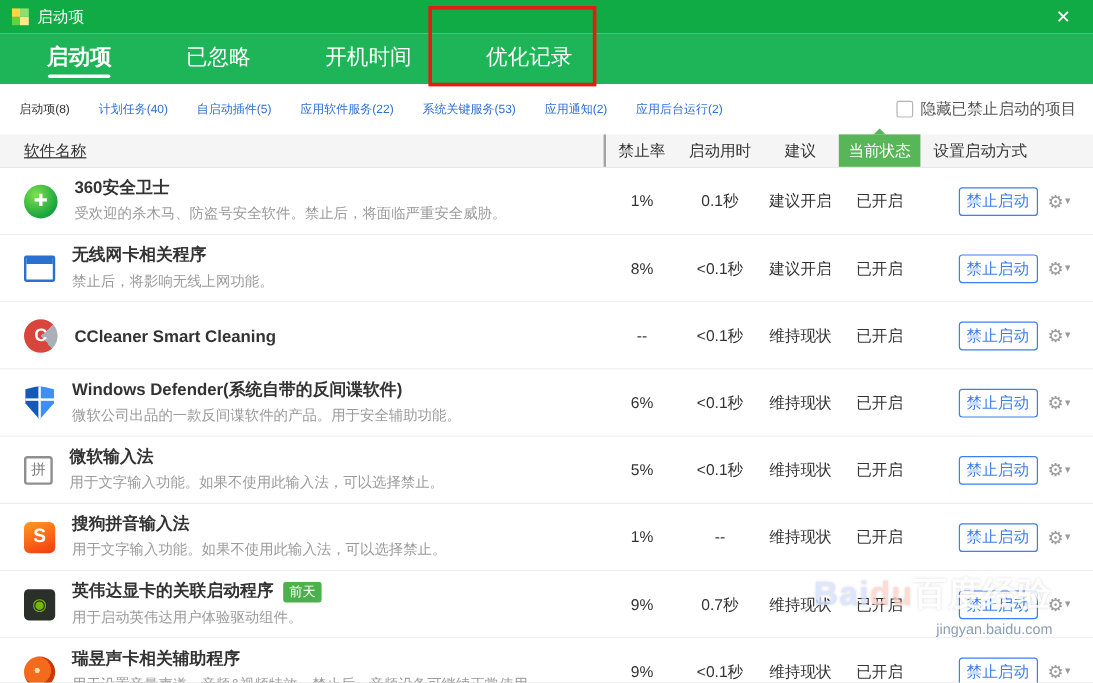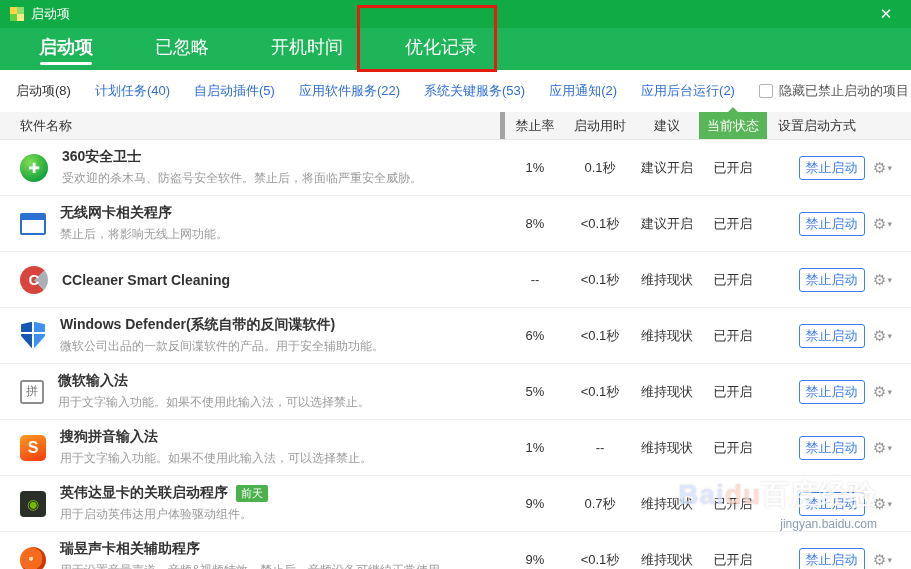--- a/index.html
+++ b/index.html
@@ -18,29 +18,29 @@
   
   .tabbar { height:42px; background:#1db557; display:flex; align-items:flex-end; padding-left:36px; }
   .tab { position:relative; color:#fff; font-size:18px; margin-right:56px; padding:7px 3px 11px; cursor:pointer; white-space:nowrap; }
   .tab.active { font-weight:bold; }
   .tab.active::after { content:""; position:absolute; left:4px; right:4px; bottom:5px; height:3px; background:#fff; border-radius:2px; }
 
   .red-box { position:absolute; left:357px; top:5px; width:140px; height:67px; border:3px solid #e51c12; z-index:60; pointer-events:none; }
 
   
   .filterbar { height:42px; background:#fff; display:flex; align-items:center; padding:0 14px 0 16px; }
-  .filter { font-size:13px; color:#2f6fd6; margin-right:24px; cursor:pointer; white-space:nowrap; }
+  .filter { font-size:10px; color:#2f6fd6; margin-right:24px; cursor:pointer; white-space:nowrap; }
   .filter.active { color:#333; }
   .hide-toggle { margin-left:auto; display:flex; align-items:center; font-size:13px; color:#555; cursor:pointer; white-space:nowrap; }
   .checkbox { width:14px; height:14px; border:1px solid #b5b5b5; border-radius:2px; background:#fff; margin-right:6px; flex:none; }
 
   
   .thead { height:28px; background:#f5f5f5; display:flex; align-items:stretch; font-size:13px; color:#333; border-bottom:1px solid #e8e8e8; }
   .th { display:flex; align-items:center; justify-content:center; }
-  .th-name { width:505px; padding-left:20px; justify-content:flex-start; border-right:5px solid #a3a3a3; }
+  .th-name { width:505px; padding-left:20px; justify-content:flex-start; border-right:2px solid #a3a3a3;text-decoration:underline; }
   .th-ban { width:60px; } .th-time { width:70px; } .th-sugg { width:64px; }
   .th-status { width:68px; background:#58b658; color:#fff; position:relative; }
   .th-status::before { content:""; position:absolute; top:-5px; left:50%; margin-left:-5px;
     border-left:5px solid transparent; border-right:5px solid transparent; border-bottom:5px solid #58b658; }
   .th-action { width:100px; } .th-gear { width:44px; }
 
   
   .row { height:56px; display:flex; align-items:center; border-bottom:1px solid #ededed; font-size:13px; color:#333; background:#fff; }
   .cell-name { width:505px; display:flex; align-items:center; padding-left:20px; }
   .cell { display:flex; align-items:center; justify-content:center; }

